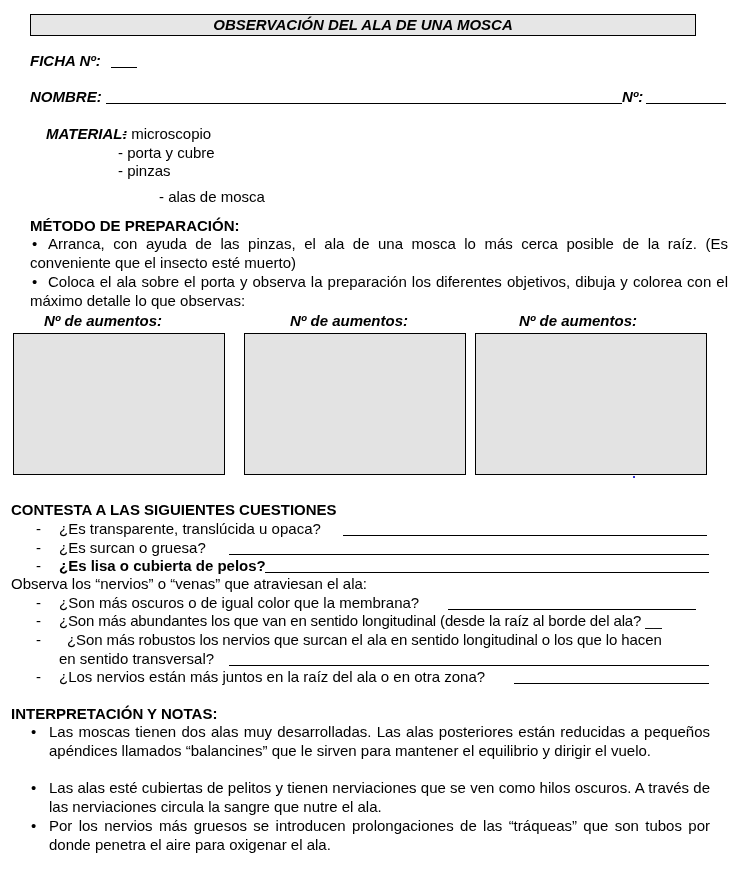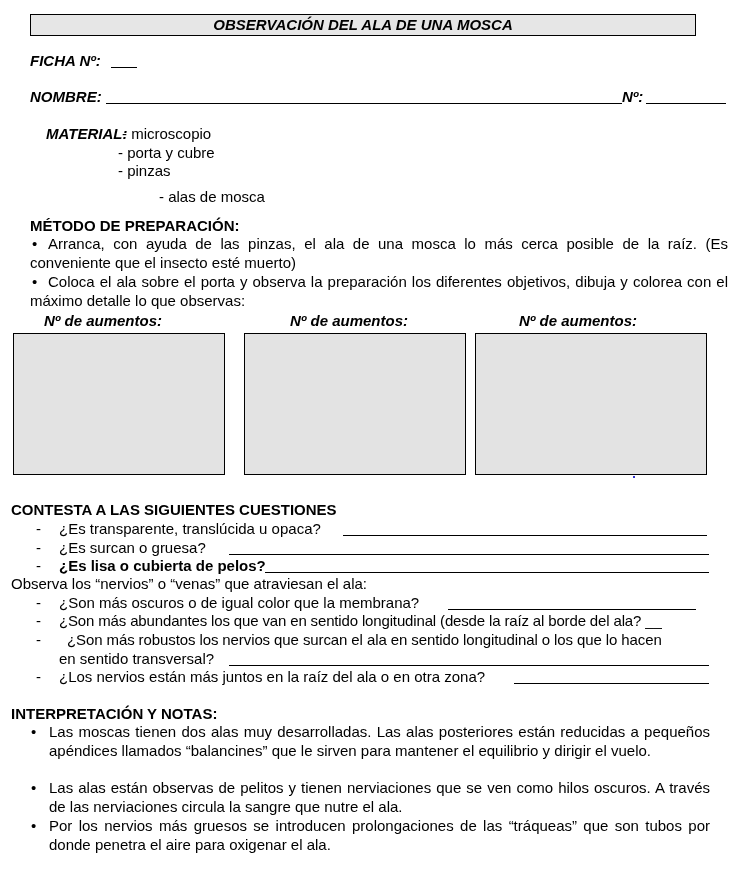--- a/index.html
+++ b/index.html
@@ -92,16 +92,16 @@
 <div class="abs" style="left:36px; top:668px;">-</div>
 <div class="abs" style="left:59px; top:668px;">¿Los nervios están más juntos en la raíz del ala o en otra zona?</div>
 <div class="hline" style="left:514px; top:683px; width:195px;"></div>
 
 <div class="abs b" style="left:11px; top:705px;">INTERPRETACIÓN Y NOTAS:</div>
 
 <div class="bullet" style="left:31px; top:723px;">•</div>
 <div class="para" style="left:49px; top:723px; width:661px;">Las moscas tienen dos alas muy desarrolladas. Las alas posteriores están reducidas a pequeños apéndices llamados “balancines” que le sirven para mantener el equilibrio y dirigir el vuelo.</div>
 
 <div class="bullet" style="left:31px; top:779px;">•</div>
-<div class="para" style="left:49px; top:779px; width:661px;">Las alas están observas de pelitos y tienen nerviaciones que se ven como hilos oscuros. A través de las nerviaciones circula la sangre que nutre el ala.</div>
+<div class="para" style="left:49px; top:779px; width:661px;">Las alas esté cubiertas de pelitos y tienen nerviaciones que se ven como hilos oscuros. A través de las nerviaciones circula la sangre que nutre el ala.</div>
 
 <div class="bullet" style="left:31px; top:817px;">•</div>
 <div class="para" style="left:49px; top:817px; width:661px;">Por los nervios más gruesos se introducen prolongaciones de las “tráqueas” que son tubos por donde penetra el aire para oxigenar el ala.</div>
 
 </body></html>

